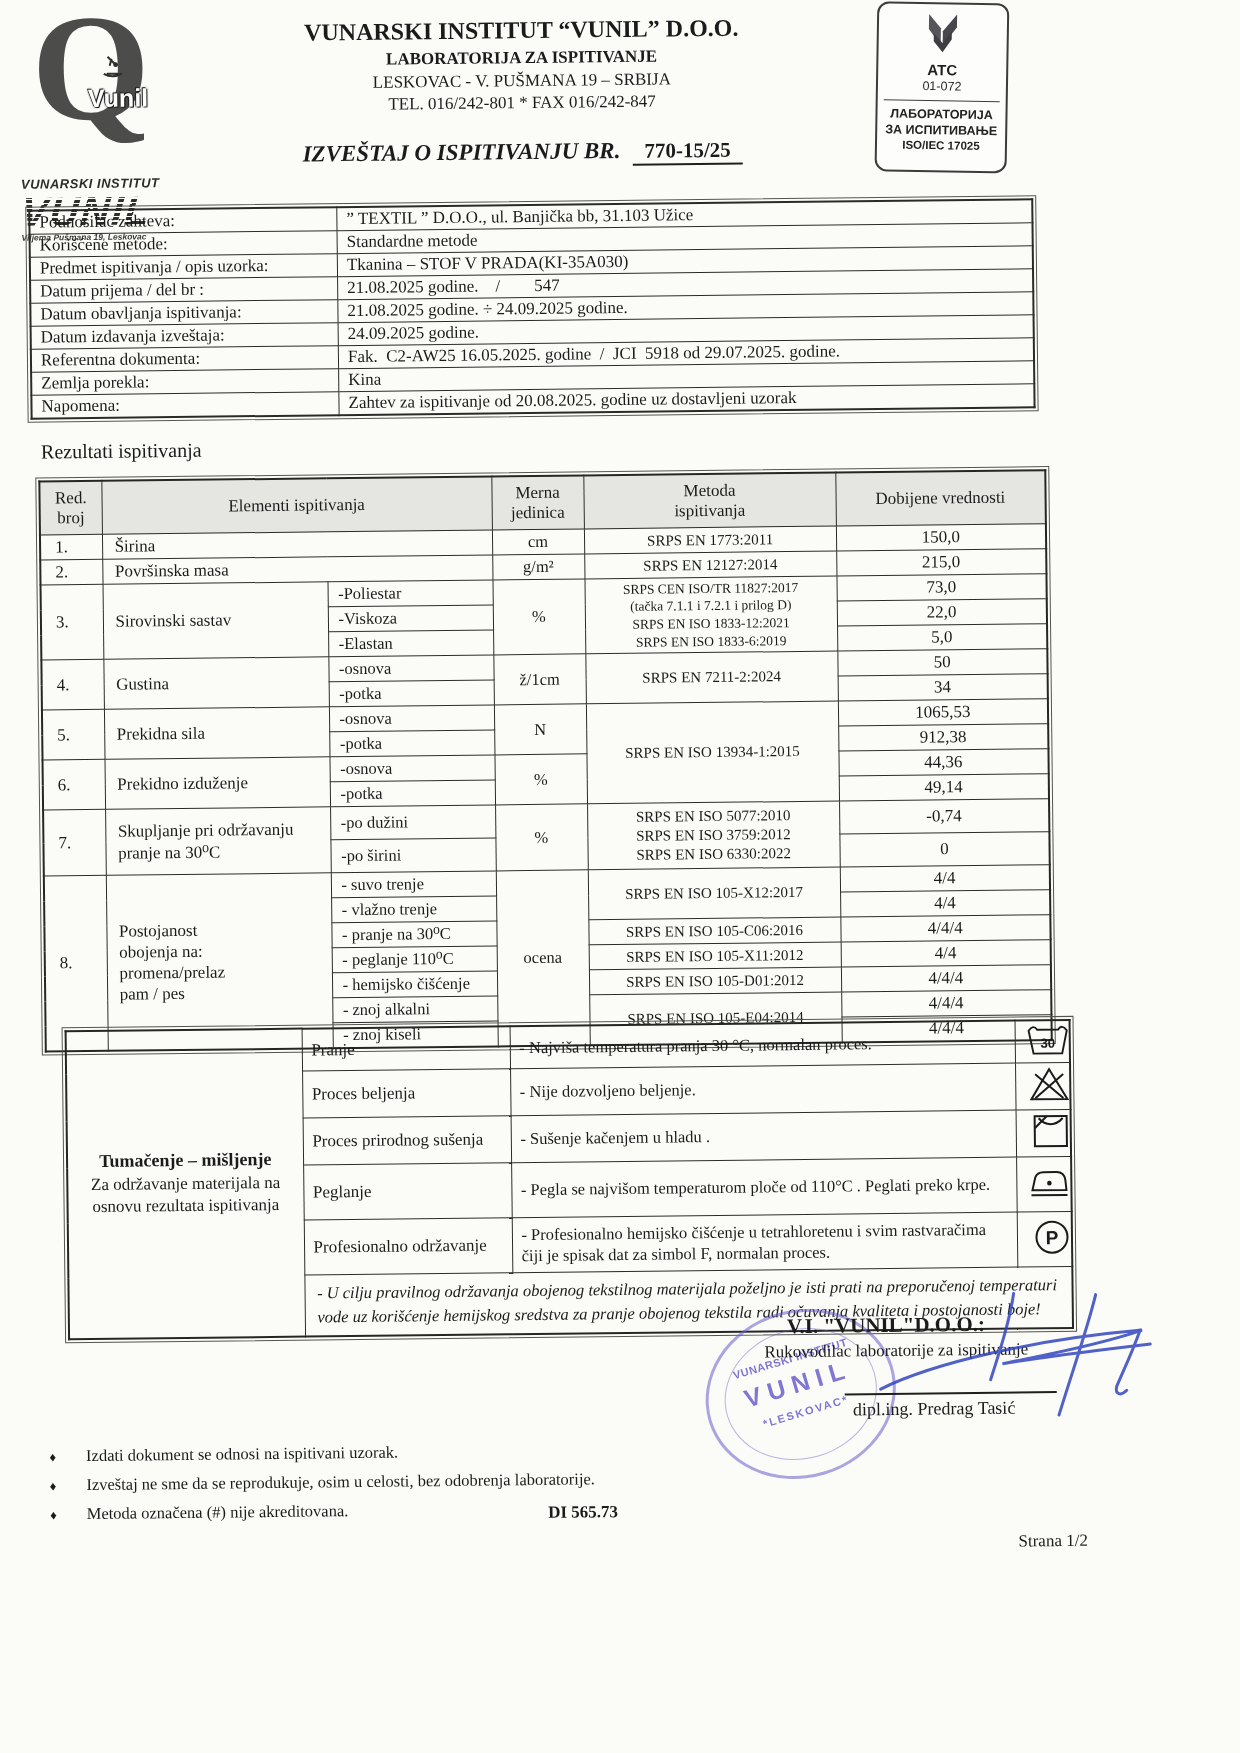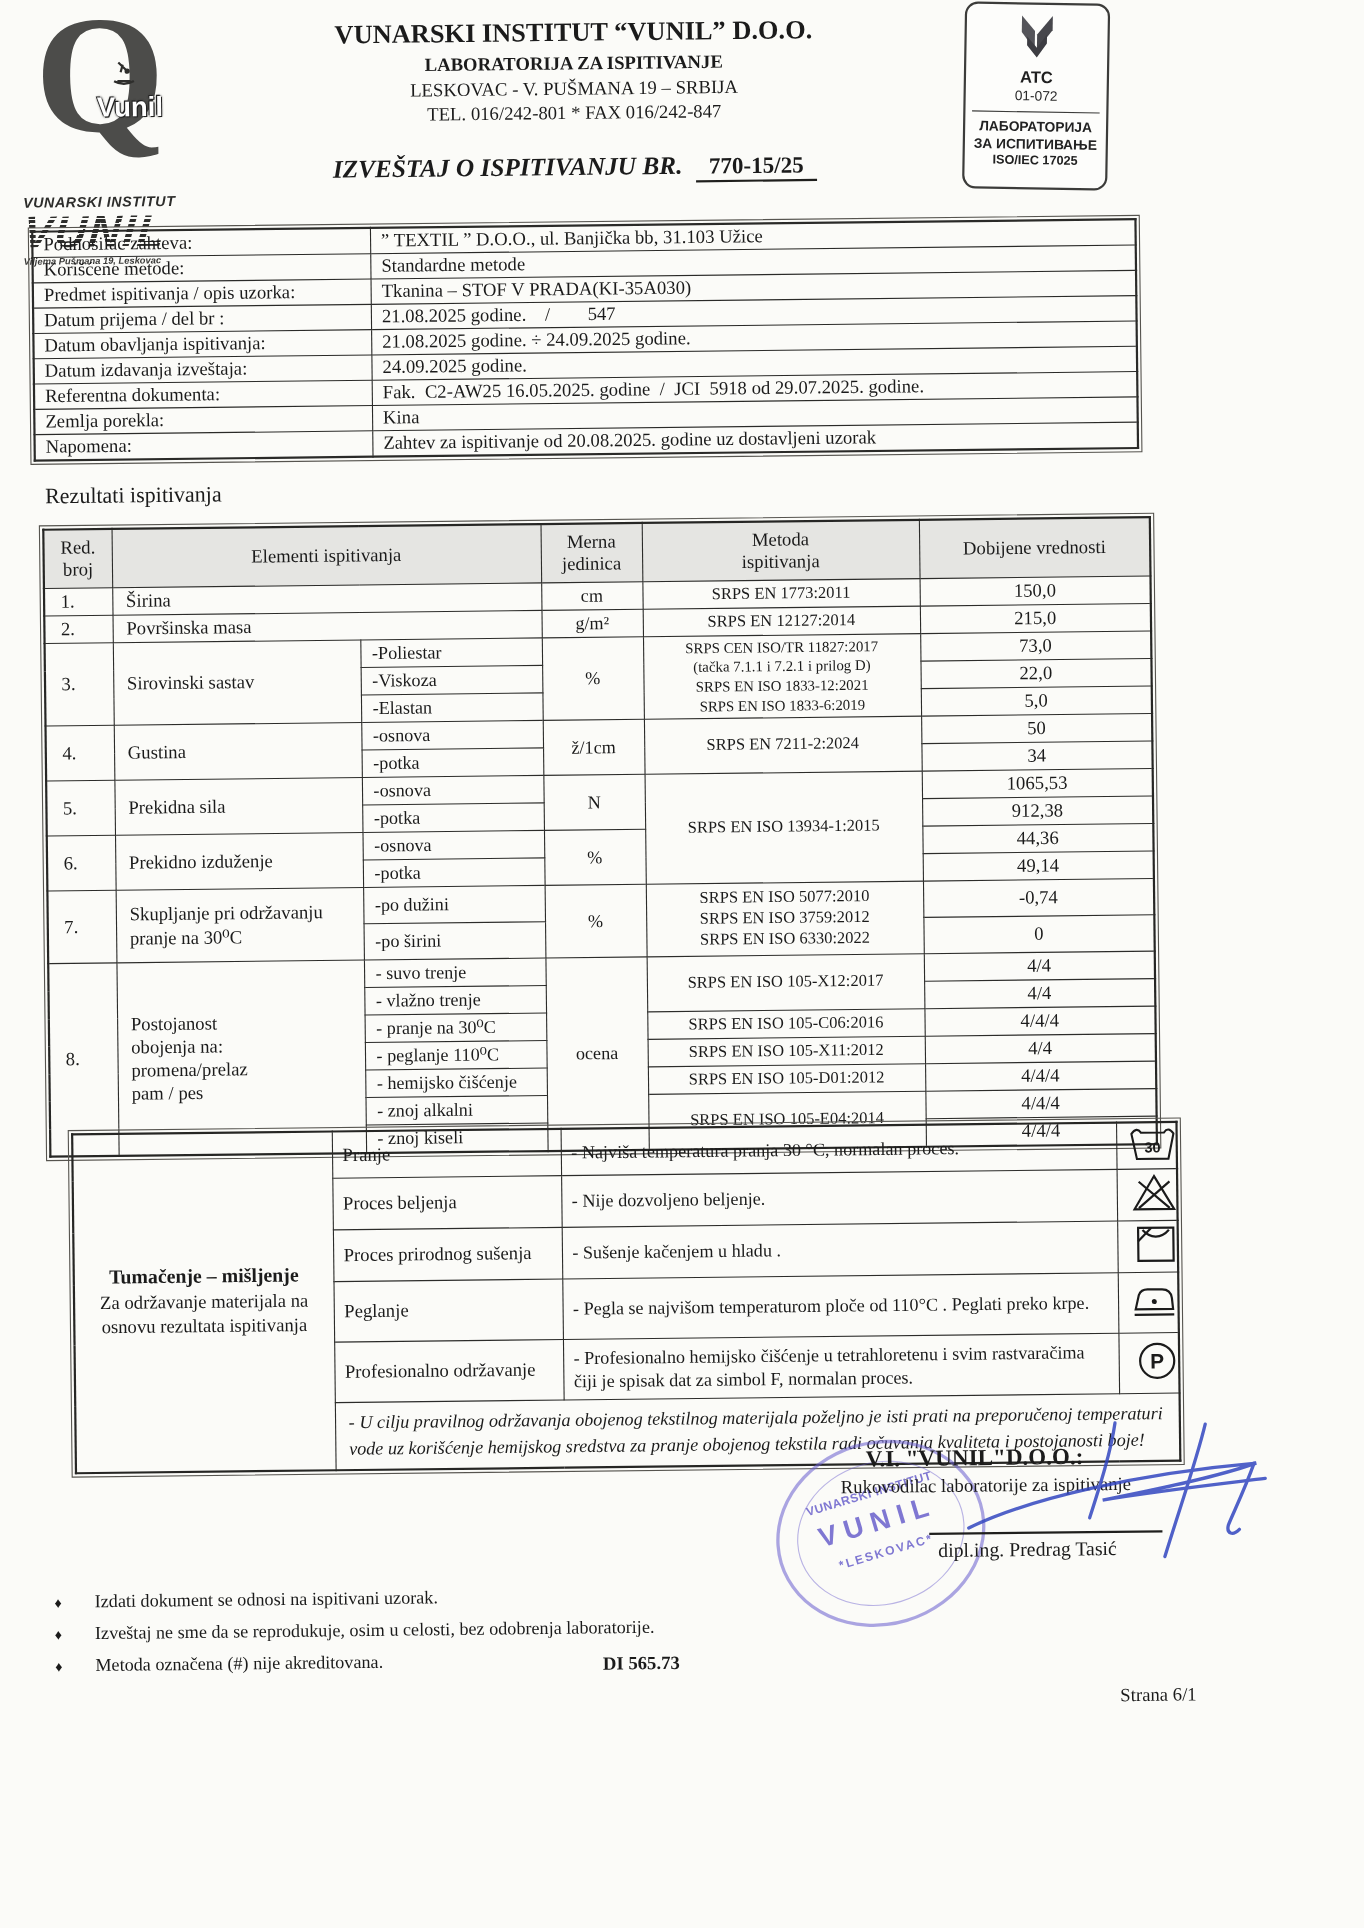--- a/index.html
+++ b/index.html
@@ -450,16 +450,16 @@
           <span class="dia">♦</span>
           <span>Izveštaj ne sme da se reprodukuje, osim u celosti, bez odobrenja laboratorije.</span>
         </div>
     <div class="bullet">
           <span class="dia">♦</span>
           <span>Metoda označena (#) nije akreditovana.</span>
         </div>
   </div>
 
   <div class="doc-code">DI 565.73</div>
-  <div class="page-num">Strana 6/1</div>
+  <div class="page-num">Strana 1/2</div>
 
 </div>
 </div>
 
 </body></html>

